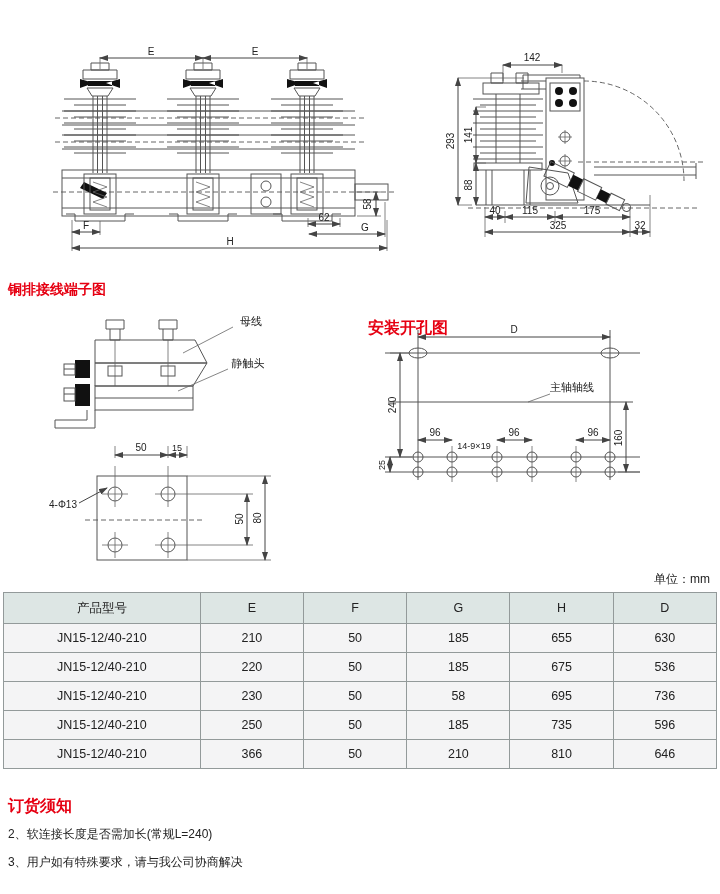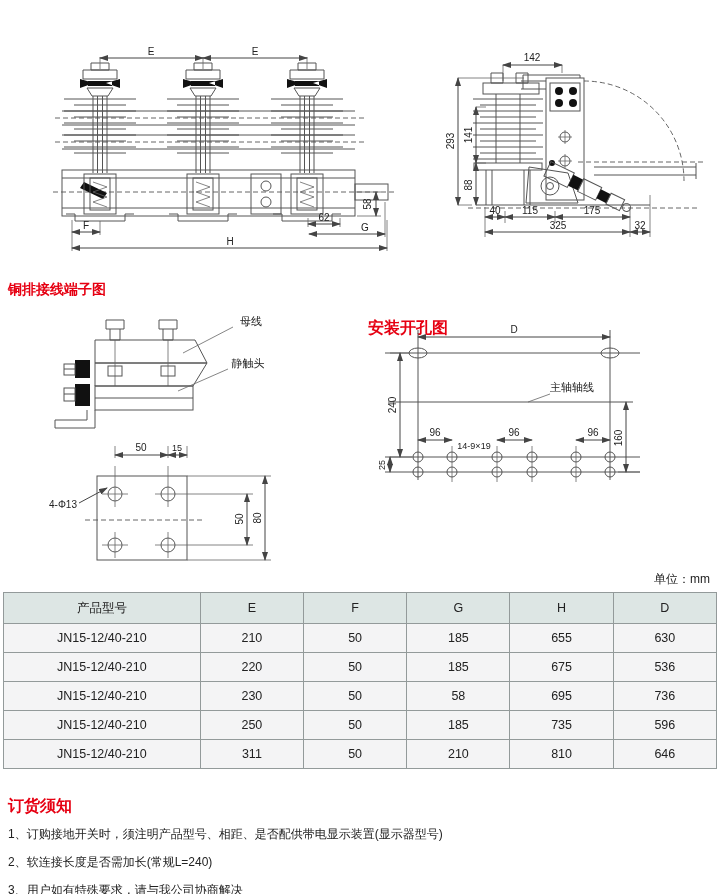--- a/index.html
+++ b/index.html
@@ -294,30 +294,29 @@
       <tr>
         <td>JN15-12/40-210</td>
         <td>250</td>
         <td>50</td>
         <td>185</td>
         <td>735</td>
         <td>596</td>
       </tr>
       <tr>
         <td>JN15-12/40-210</td>
-        <td>311</td>
+        <td>366</td>
         <td>50</td>
         <td>210</td>
         <td>810</td>
         <td>646</td>
       </tr>
     </tbody>
   </table>
 
   <h2 id="ordering-heading" class="red-heading">订货须知</h2>
 
   <div id="notes">
-    <p>1、订购接地开关时，须注明产品型号、相距、是否配供带电显示装置(显示器型号)</p>
     <p>2、软连接长度是否需加长(常规L=240)</p>
     <p>3、用户如有特殊要求，请与我公司协商解决</p>
   </div>
 
 </div>
 
 </body></html>

